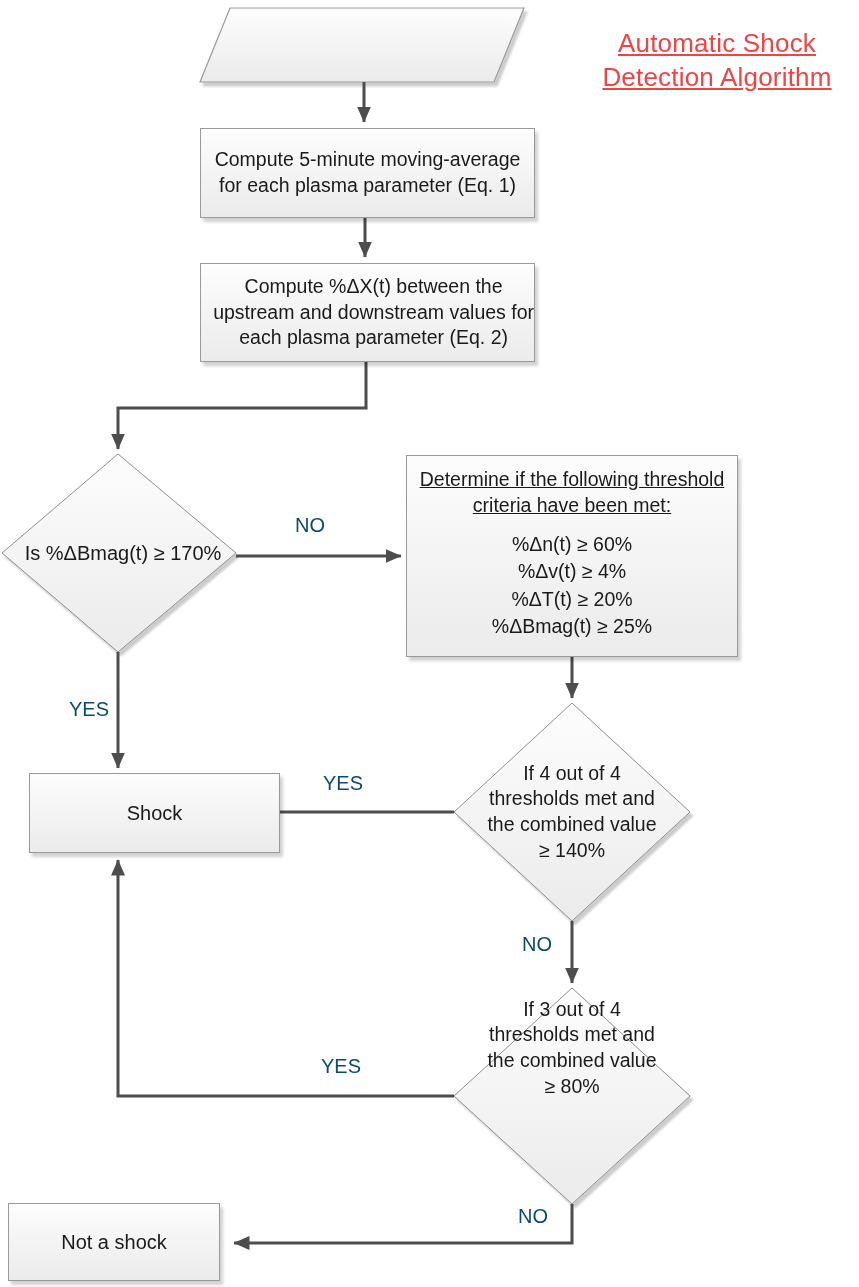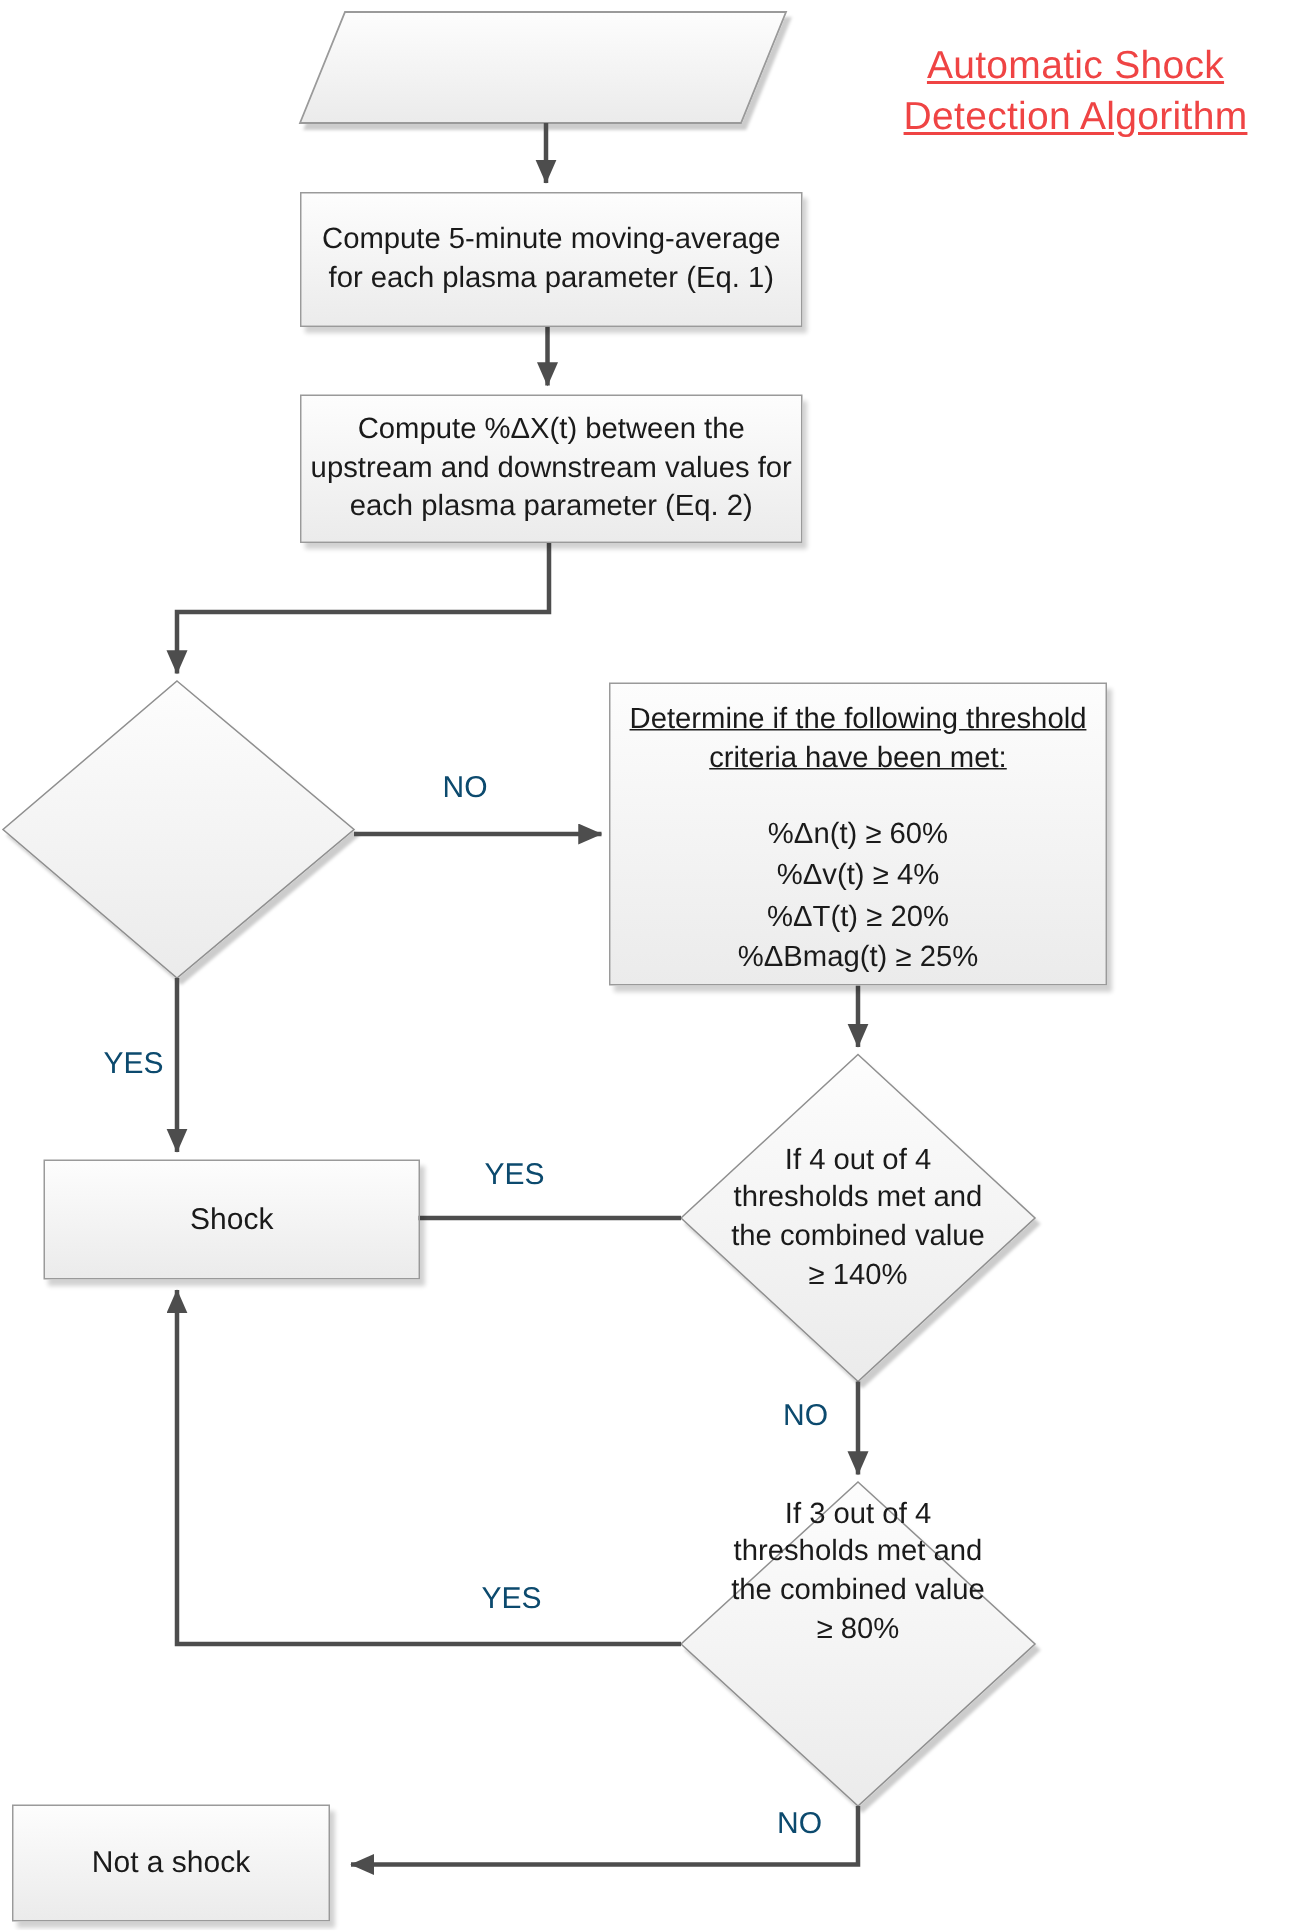--- a/index.html
+++ b/index.html
@@ -35,21 +35,21 @@
   }
   .threshold-content{
     position:absolute;left:406px;top:455px;width:332px;height:202px;
     z-index:3;display:flex;flex-direction:column;align-items:center;
     padding-top:11px;box-sizing:border-box;
   }
   .threshold-heading{
     text-align:center;white-space:pre-line;font-size:19.5px;line-height:1.35;
     text-decoration:underline;
   }
-  .threshold-list{margin-top:24px;display:flex;flex-direction:column;align-items:center;}
+  .threshold-list{margin-top:12px;display:flex;flex-direction:column;align-items:center;}
   .threshold-line{font-size:19.5px;line-height:27.5px;text-align:center;}
 </style>
 </head>
 <body>
 
 <div class="canvas">
 
   <svg class="layer" width="859" height="1287" viewBox="0 0 859 1287" style="z-index:1">
     <defs>
       <linearGradient id="shapeFill" x1="0" y1="0" x2="0" y2="1">
@@ -85,21 +85,21 @@
   </svg>
 
   <div class="page-title">Automatic Shock
 Detection Algorithm</div>
 
   <div class="node-box" style="left:200px;top:128px;width:335px;height:90px;">
     <span>Compute 5-minute moving-average
 for each plasma parameter (Eq. 1)</span>
   </div>
 
-  <div class="node-box" style="left:200px;top:263px;width:335px;height:99px;">
+  <div class="node-box" style="left:200px;top:263px;width:335px;height:99px;justify-content:flex-end;">
     <span>Compute %ΔX(t) between the
 upstream and downstream values for
 each plasma parameter (Eq. 2)</span>
   </div>
 
   <div class="node-box" style="left:406px;top:455px;width:332px;height:202px;"></div>
   <div class="threshold-content">
     <div class="threshold-heading">Determine if the following threshold
 criteria have been met:</div>
     <div class="threshold-list">
@@ -112,20 +112,21 @@
 
   <div class="node-box" style="left:29px;top:773px;width:251px;height:80px;font-size:20px;">
     <span>Shock</span>
   </div>
 
   <div class="node-box" style="left:8px;top:1203px;width:212px;height:78px;font-size:20px;">
     <span>Not a shock</span>
   </div>
 
 
+  <div class="overlay-text" style="left:8px;top:524px;width:230px;height:58px;font-size:20px;">Is %ΔBmag(t) ≥  170%</div>
 
   <div class="overlay-text" style="left:462px;top:752px;width:220px;height:120px;">If 4 out of 4
 thresholds met and
 the combined value
 ≥ 140%</div>
 
   <div class="overlay-text" style="left:462px;top:988px;width:220px;height:120px;">If 3 out of 4
 thresholds met and
 the combined value
 ≥  80%</div>

